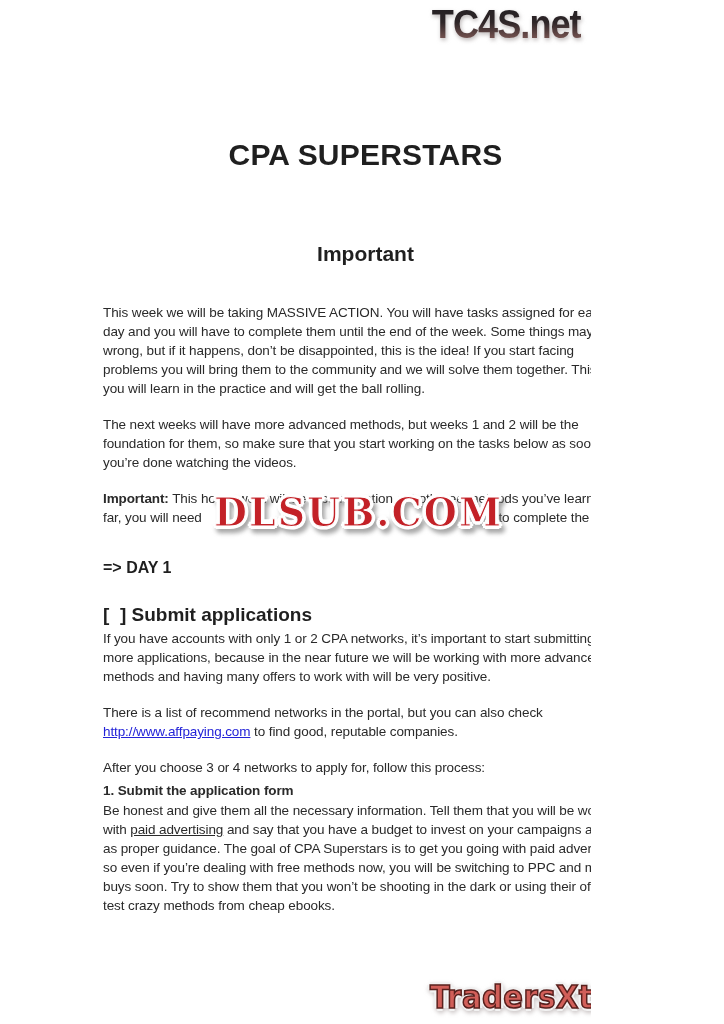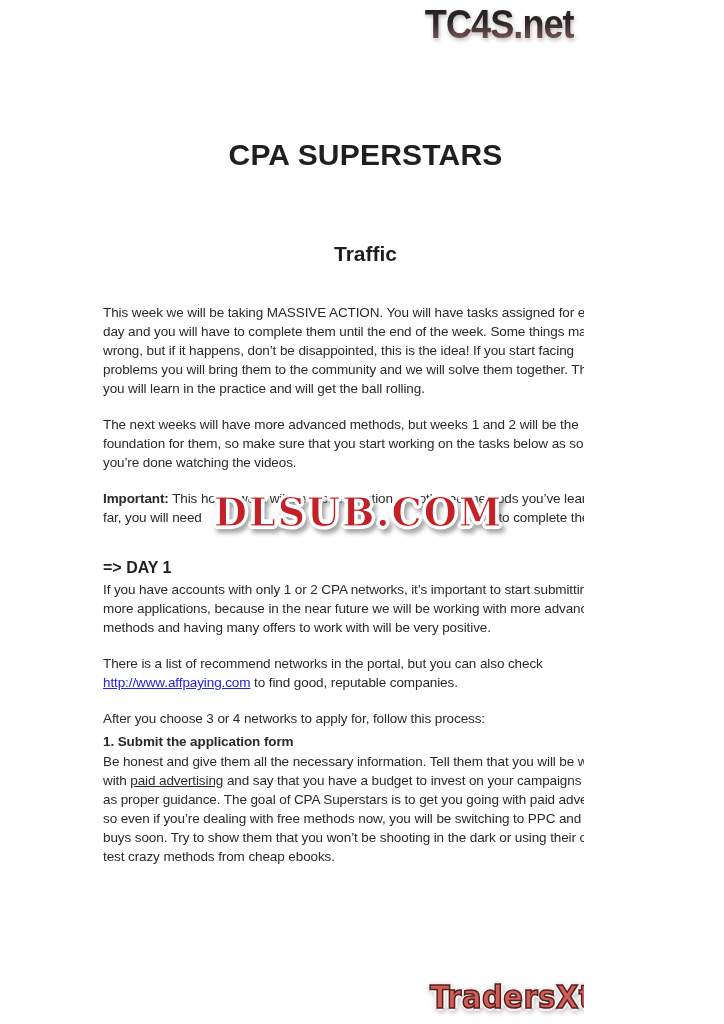--- a/index.html
+++ b/index.html
@@ -4,20 +4,21 @@
 <style>
   html, body { margin: 0; padding: 0; background: #ffffff; }
   .page {
     position: relative;
     width: 584px;
     height: 1024px;
     background: #ffffff;
     font-family: "Liberation Sans", sans-serif;
     color: #2a2a2a;
     overflow: hidden;
+    padding-left: 7px;
   }
 
   
   .header-logo {
     position: absolute;
     top: 2px;
     right: 10px;
     font-family: "Liberation Sans", sans-serif;
     font-weight: bold;
     font-size: 38px;
@@ -124,30 +125,31 @@
 <body>
 
 <div class="page">
 
   <div class="header-logo">TC4S.net</div>
 
   <main class="content">
 
     <h1 class="doc-title">CPA SUPERSTARS</h1>
 
-    <h2 class="doc-subtitle"><br><span>Traffic</span></h2>
+    <h2 class="doc-subtitle"><br><span>Important</span></h2>
 
     <p class="first-para">This week we will be taking MASSIVE ACTION. You will have tasks assigned for each day and you will have to complete them until the end of the week. Some things may go wrong, but if it happens, don’t be disappointed, this is the idea! If you start facing problems you will bring them to the community and we will solve them together. This way, you will learn in the practice and will get the ball rolling.</p>
 
     <p>The next weeks will have more advanced methods, but weeks 1 and 2 will be the foundation for them, so make sure that you start working on the tasks below as soon as you’re done watching the videos.</p>
 
     <p><strong>Important:</strong><span> This home work will be a combination of both free methods you’ve learned so far, you will need </span><span class="hidden-gap"></span><span>ting to complete the tasks!</span></p>
 
     <h3 class="day-heading">=&gt; DAY 1</h3>
 
+    <h4 class="task-heading">[&nbsp;&nbsp;] Submit applications</h4>
 
     <p class="after-heading">If you have accounts with only 1 or 2 CPA networks, it’s important to start submitting more applications, because in the near future we will be working with more advanced methods and having many offers to work with will be very positive.</p>
 
     <p><span>There is a list of recommend networks in the portal, but you can also check </span><a class="doc-link">http://www.affpaying.com</a><span> to find good, reputable companies.</span></p>
 
     <p>After you choose 3 or 4 networks to apply for, follow this process:</p>
 
     <p class="step-heading">1. Submit the application form</p>
 
     <p class="after-step"><span>Be honest and give them all the necessary information. Tell them that you will be working with </span><span class="underlined">paid advertising</span><span> and say that you have a budget to invest on your campaigns as well as proper guidance. The goal of CPA Superstars is to get you going with paid advertising, so even if you’re dealing with free methods now, you will be switching to PPC and media buys soon. Try to show them that you won’t be shooting in the dark or using their offers to test crazy methods from cheap ebooks.</span></p>

